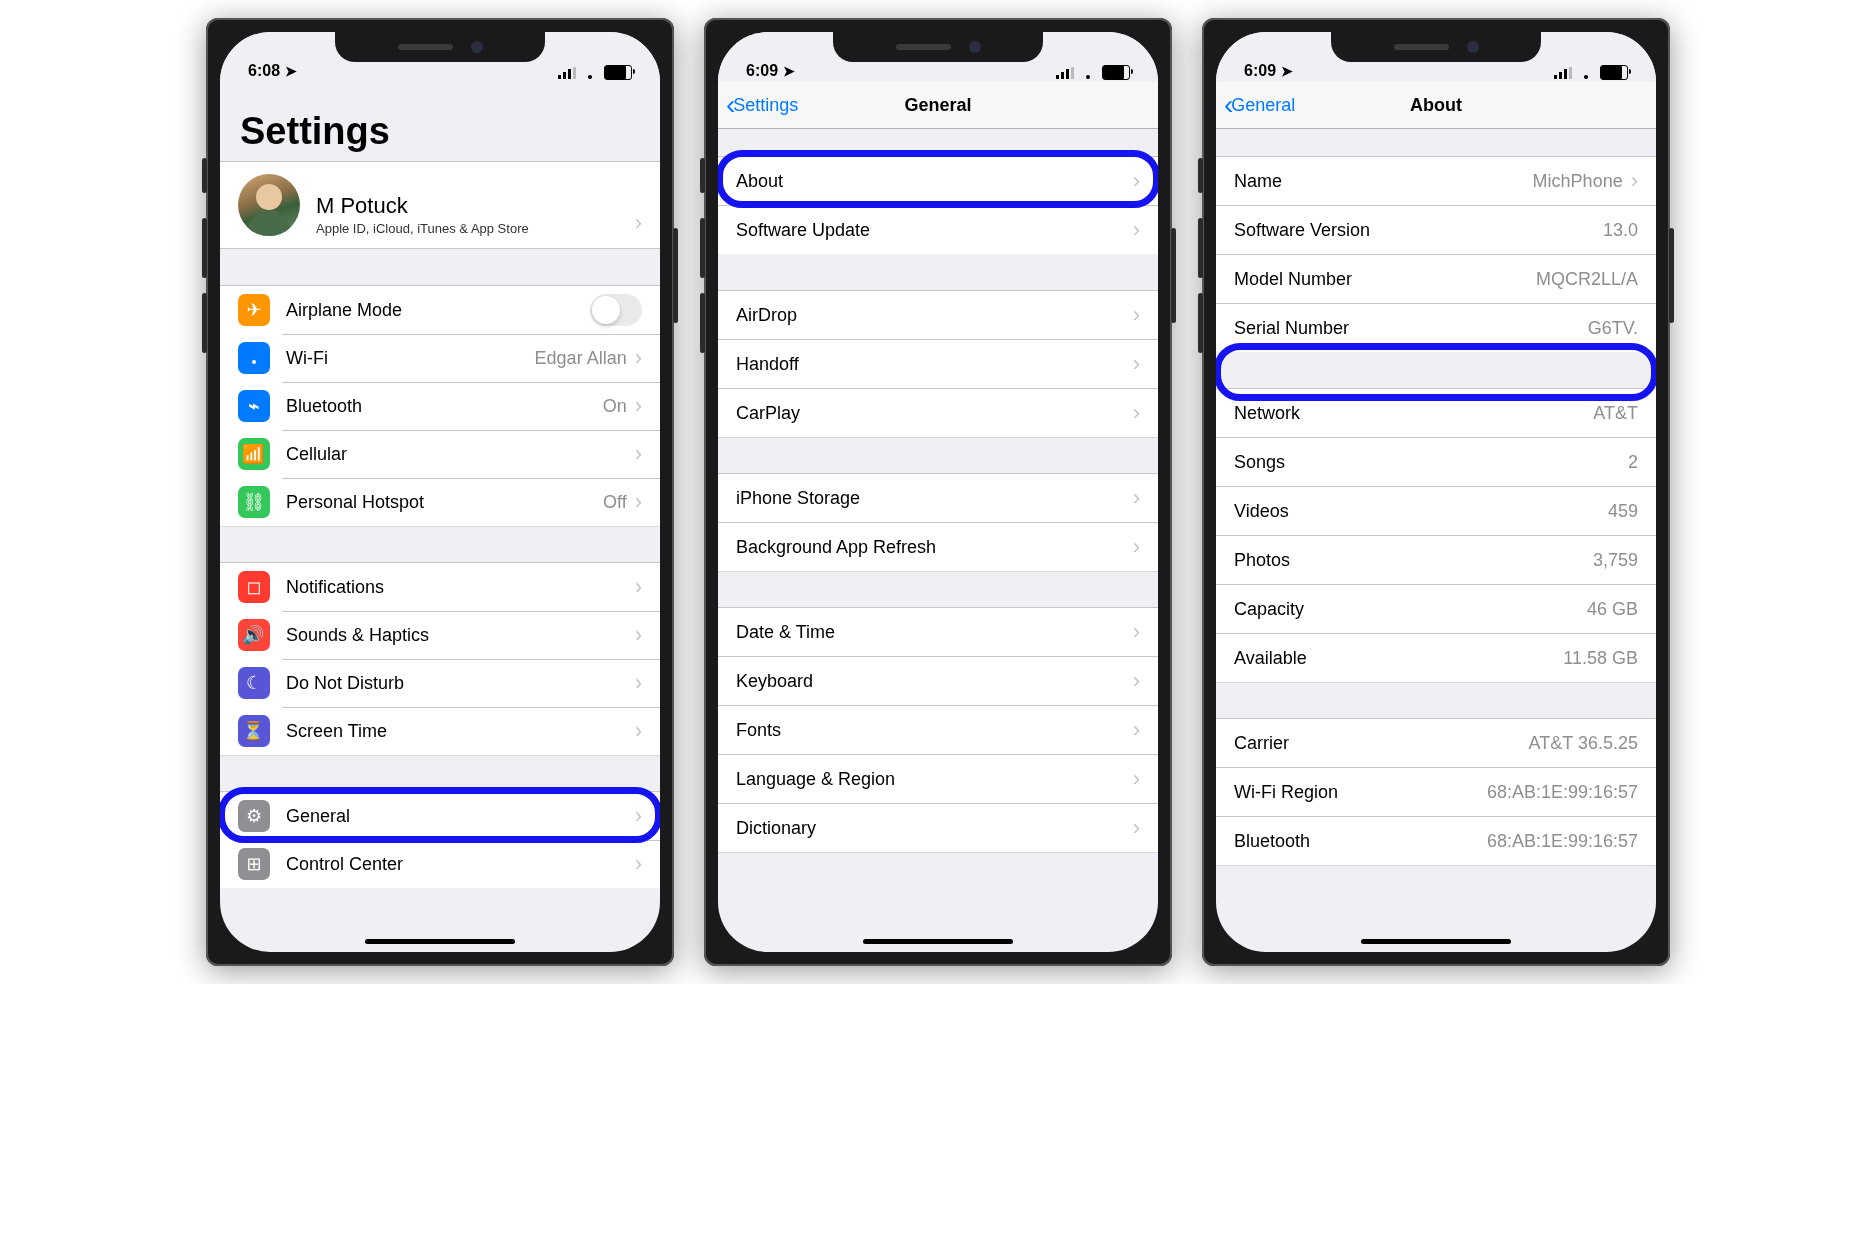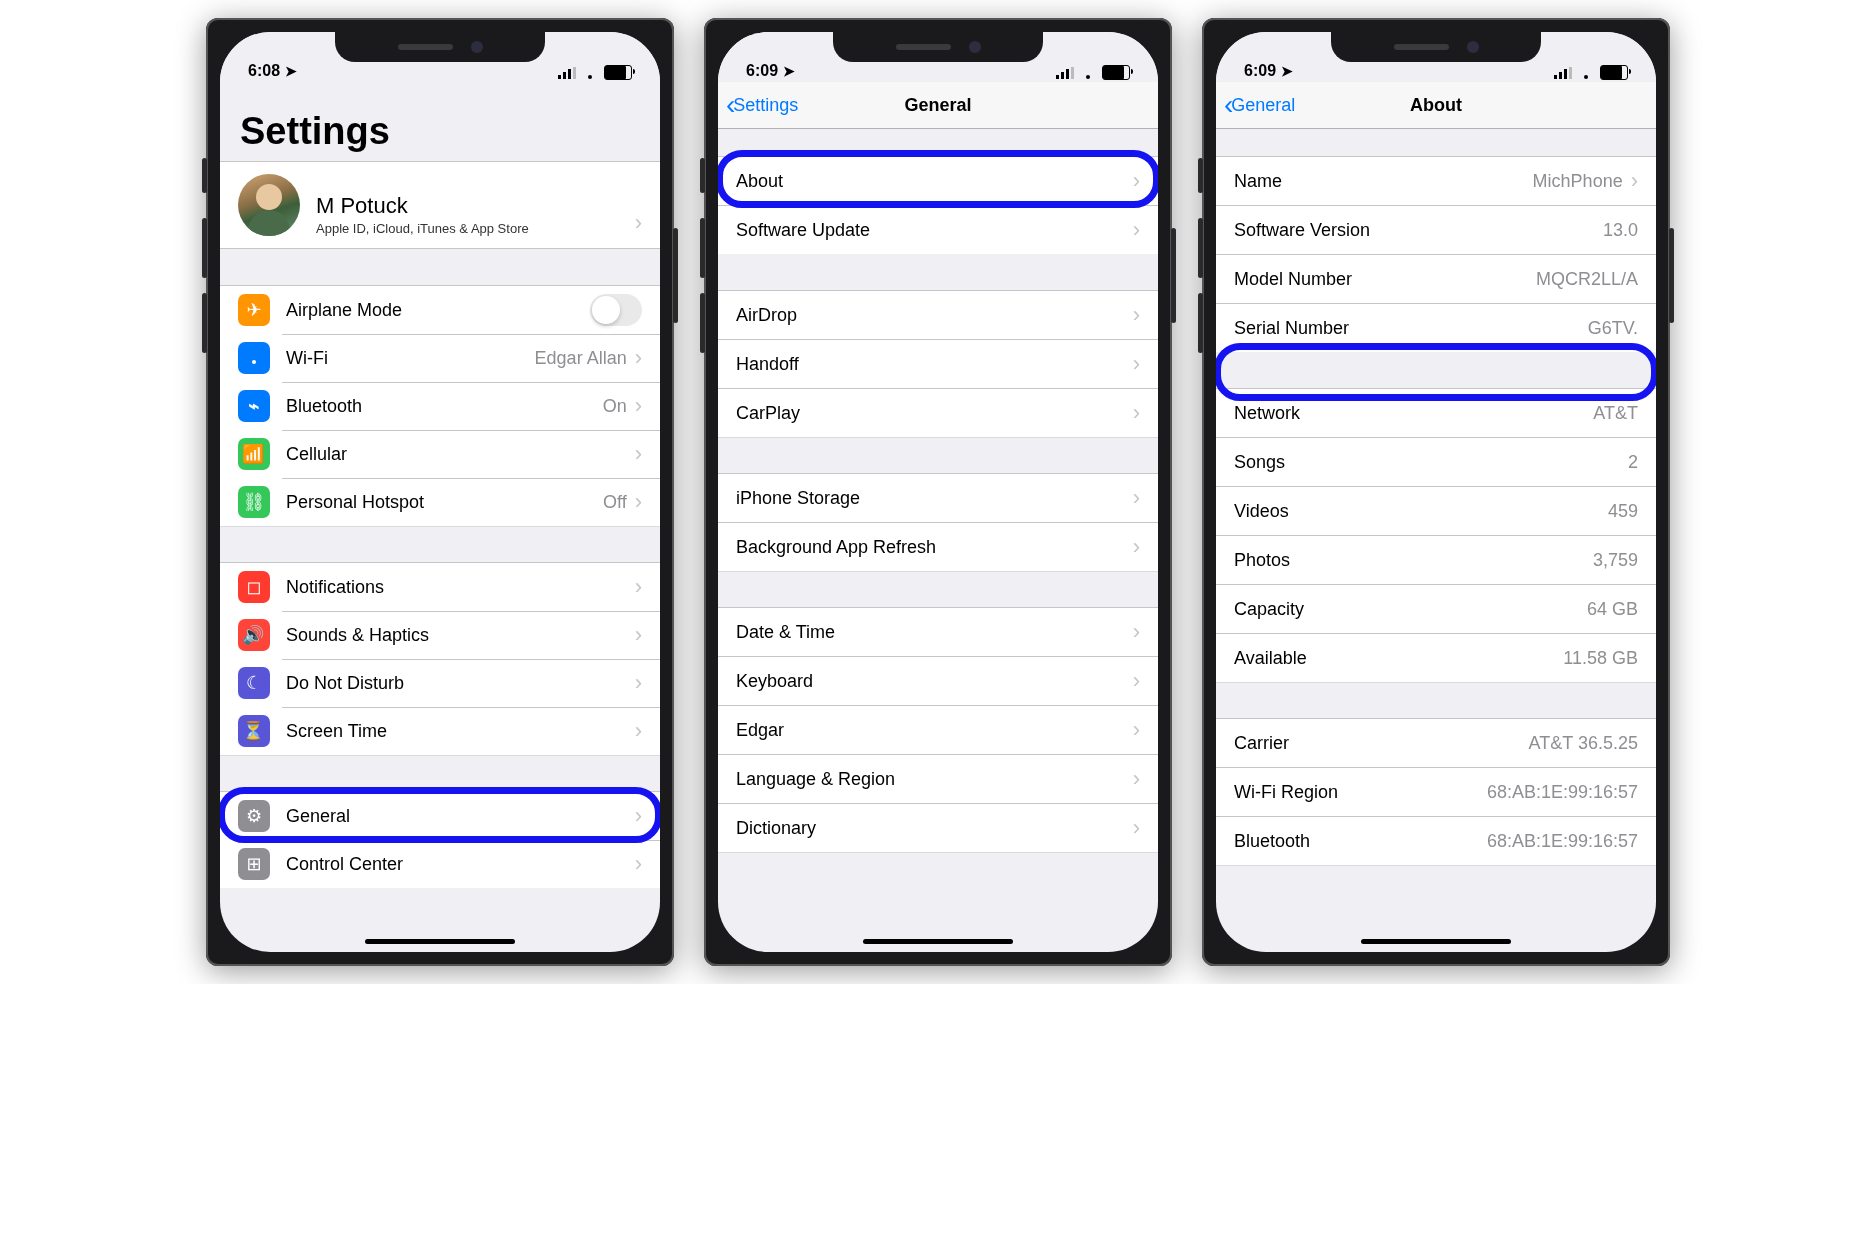--- a/index.html
+++ b/index.html
@@ -378,21 +378,21 @@
       <div class="group">
         <div class="row">
           <span class="label">Date &amp; Time</span>
           <span class="chev">›</span>
         </div>
         <div class="row">
           <span class="label">Keyboard</span>
           <span class="chev">›</span>
         </div>
         <div class="row">
-          <span class="label">Edgar</span>
+          <span class="label">Fonts</span>
           <span class="chev">›</span>
         </div>
         <div class="row">
           <span class="label">Language &amp; Region</span>
           <span class="chev">›</span>
         </div>
         <div class="row">
           <span class="label">Dictionary</span>
           <span class="chev">›</span>
         </div>
@@ -475,21 +475,21 @@
         <div class="row">
           <span class="label">Videos</span>
           <span class="detail">459</span>
         </div>
         <div class="row">
           <span class="label">Photos</span>
           <span class="detail">3,759</span>
         </div>
         <div class="row">
           <span class="label">Capacity</span>
-          <span class="detail">64 GB</span>
+          <span class="detail">46 GB</span>
         </div>
         <div class="row">
           <span class="label">Available</span>
           <span class="detail">11.58 GB</span>
         </div>
       </div>
 
       <div class="group">
         <div class="row">
           <span class="label">Carrier</span>

